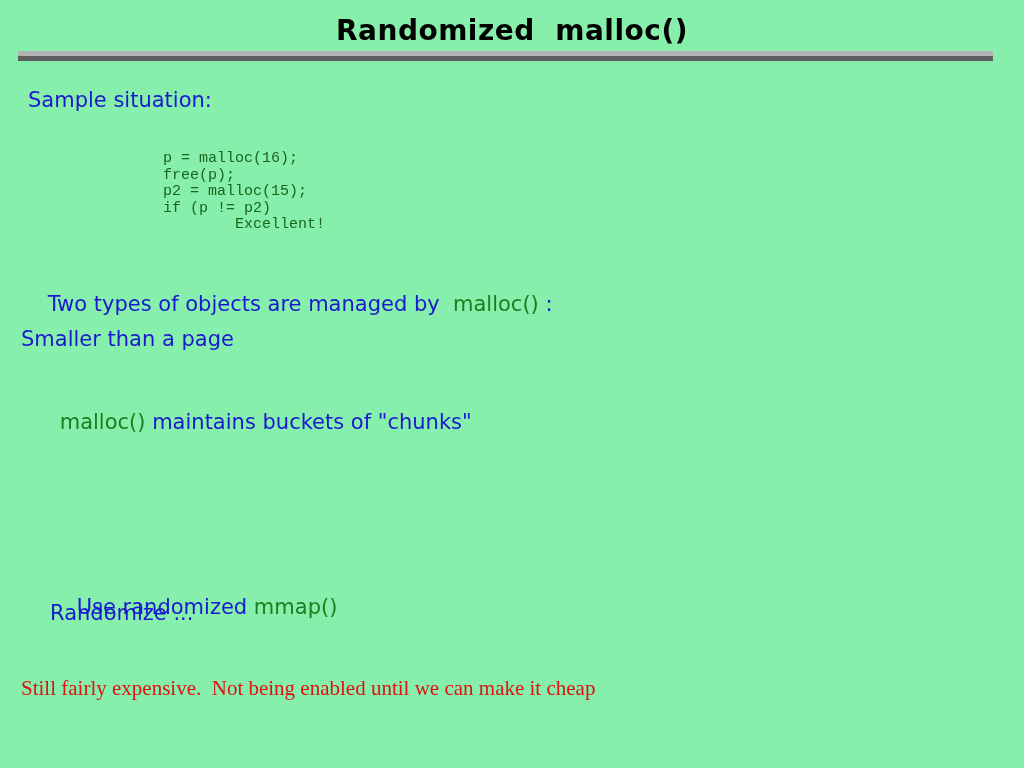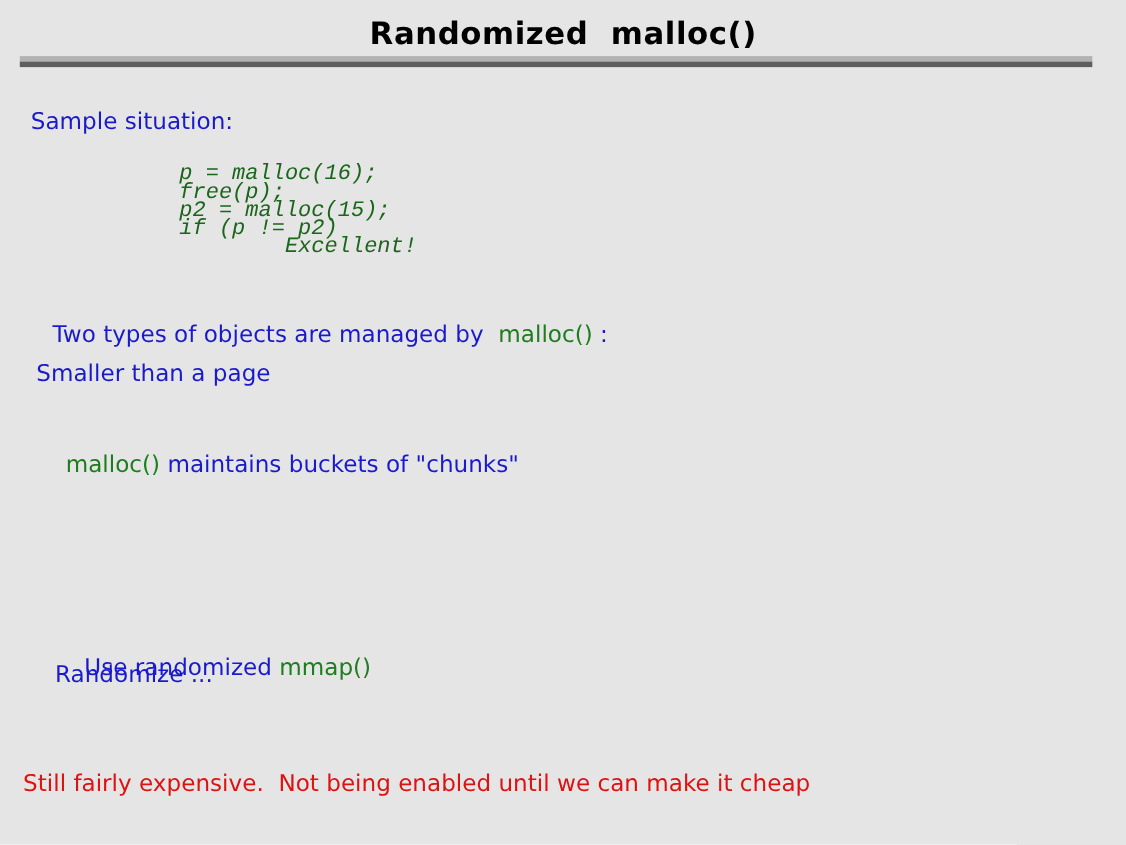--- a/index.html
+++ b/index.html
@@ -4,21 +4,21 @@
 <style>
   html, body {
     margin: 0;
     padding: 0;
     background: #ffffff;
   }
   .slide {
     position: relative;
     width: 1024px;
     height: 768px;
-    background: #e5e5e5;
+    background: #86efac;
     overflow: hidden;
     font-family: "DejaVu Sans", sans-serif;
   }
   .title {
     position: absolute;
     top: 14px;
     left: 0;
     right: 0;
     text-align: center;
     font-size: 28px;
@@ -52,65 +52,64 @@
   .blue { color: var(--text-blue, #1a1acd); }
   .green {
     color: var(--inline-code-green, #1e7d1e);
   }
   .red { color: var(--warning-red, #e01111); }
   .code-block {
     position: absolute;
     left: 163px;
     top: 151px;
     font-family: "Liberation Mono", "DejaVu Sans Mono", monospace;
-    font-size: 20px;
+    font-size: 15px;
     line-height: 16.5px;
     color: var(--code-block-green, #1a661a);
-    font-style: italic;
   }
   .code-line {
     white-space: pre;
   }
 </style>
 </head>
 <body>
 
 <div class="slide">
 
   <div class="title">Randomized  malloc()</div>
 
   <div class="rule">
     <div class="light"></div>
     <div class="dark"></div>
   </div>
 
-  <div class="line" style="left:28px; top:98px;text-align:right;">Sample situation:</div>
+  <div class="line" style="left:28px; top:88px;text-align:right;">Sample situation:</div>
 
   <div class="code-block">
     <div class="code-line">p = malloc(16);</div>
     <div class="code-line">free(p);</div>
     <div class="code-line">p2 = malloc(15);</div>
     <div class="code-line">if (p != p2)</div>
     <div class="code-line">        Excellent!</div>
   </div>
 
   <div class="line" style="left:21px; top:268px;">
     <span class="blue">Two types of objects are managed by  </span><span class="green">malloc()</span><span class="blue"> :</span>
   </div>
 
-  <div class="line" style="left:33px; top:327px;text-align:right;">Smaller than a page</div>
+  <div class="line" style="left:21px; top:327px;text-align:right;">Smaller than a page</div>
 
   <div class="line" style="left:33px; top:386px;">
     <span class="green">malloc()</span><span class="blue"> maintains buckets of "chunks"</span>
   </div>
 
 
 
 
   <div class="line" style="left:50px; top:571px;">
     <span class="blue">Use randomized </span><span class="green">mmap()</span>
   </div>
 
   <div class="line" style="left:50px; top:601px;">Randomize ...</div>
 
-  <div class="line red" style="left:21px; top:700px;">Still fairly expensive.  Not being enabled until we can make it cheap</div>
+  <div class="line red" style="left:21px; top:676px;font-family:Liberation Serif, serif;">Still fairly expensive.  Not being enabled until we can make it cheap</div>
 
 </div>
 
 </body></html>

